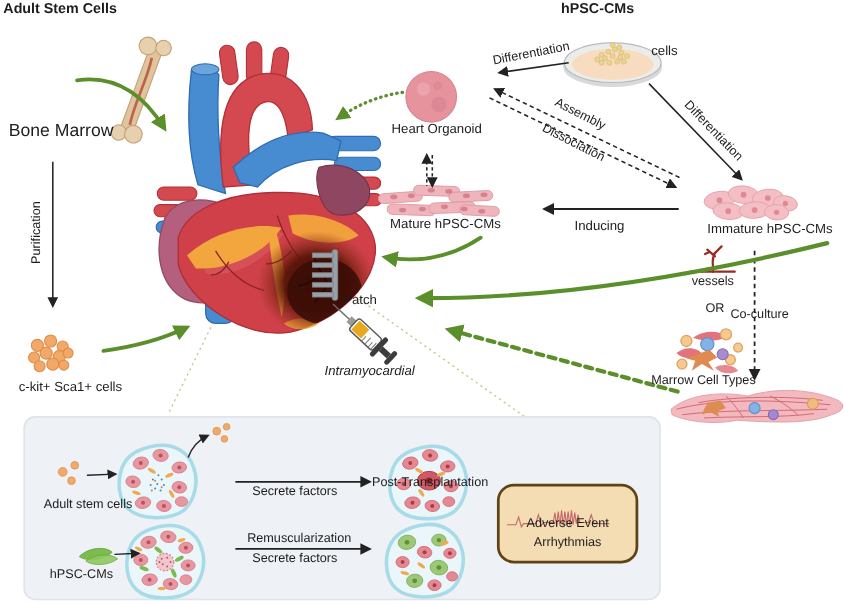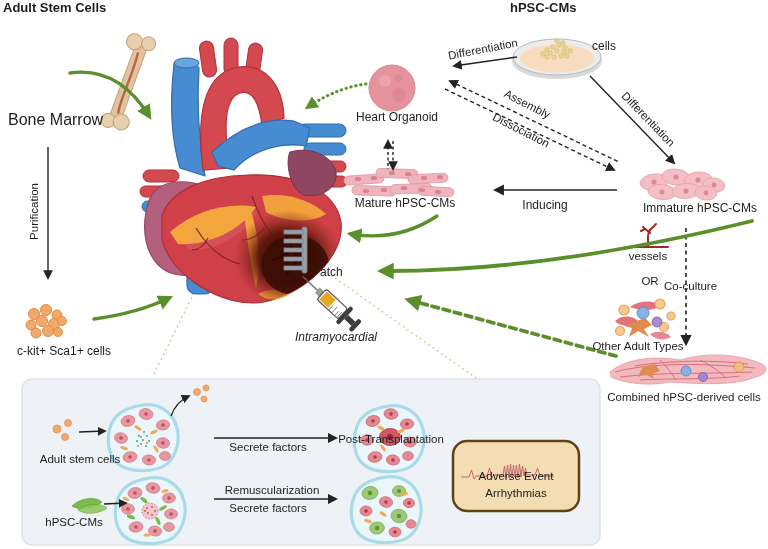--- a/index.html
+++ b/index.html
@@ -478,22 +478,21 @@
 <div class="lbl rot" style="left:477px;top:124px;width:88px;transform:rotate(27deg);">Dissociation</div>
 <div class="lbl rot" style="left:601px;top:113px;width:94px;transform:rotate(46deg);">Differentiation</div>
 
 <div class="lbl" style="left:345px;top:111px;width:104px;font-size:12px;">Heart Organoid</div>
 <div class="lbl" style="left:343px;top:197px;width:124px;font-size:12px;">Mature hPSC-CMs</div>
 <div class="lbl" style="left:505px;top:199px;width:80px;font-size:12px;">Inducing</div>
 <div class="lbl" style="left:628px;top:202px;width:144px;font-size:12px;">Immature hPSC-CMs</div>
 <div class="lbl" style="left:616px;top:250px;width:64px;">vessels</div>
 <div class="lbl" style="left:632px;top:275px;width:36px;">OR</div>
 <div class="lbl" style="left:664px;top:280px;width:70px;text-align:left;">Co-culture</div>
-<div class="lbl" style="left:592px;top:340px;width:92px;">Other Adult Types</div>
-<div class="lbl" style="left:600px;top:391px;width:168px;">Combined hPSC-derived cells</div>
+<div class="lbl" style="left:592px;top:340px;width:92px;">Marrow Cell Types</div>
 
 <div class="lbl" style="left:312px;top:239px;width:44px;text-align:left;font-size:12px;margin-top:27px;">Patch</div>
 <div class="lbl" style="left:284px;top:331px;width:104px;font-size:12px;font-style:italic;">Intramyocardial</div>
 
 <div class="lbl" style="left:28px;top:453px;width:104px;">Adult stem cells</div>
 <div class="lbl" style="left:26px;top:516px;width:96px;">hPSC-CMs</div>
 <div class="lbl" style="left:205px;top:441px;width:126px;">Secrete factors</div>
 <div class="lbl" style="left:205px;top:484px;width:134px;">Remuscularization</div>
 <div class="lbl" style="left:205px;top:502px;width:126px;">Secrete factors</div>
 <div class="lbl" style="left:318px;top:389px;width:146px;margin-top:44px;">Post-Transplantation</div>

